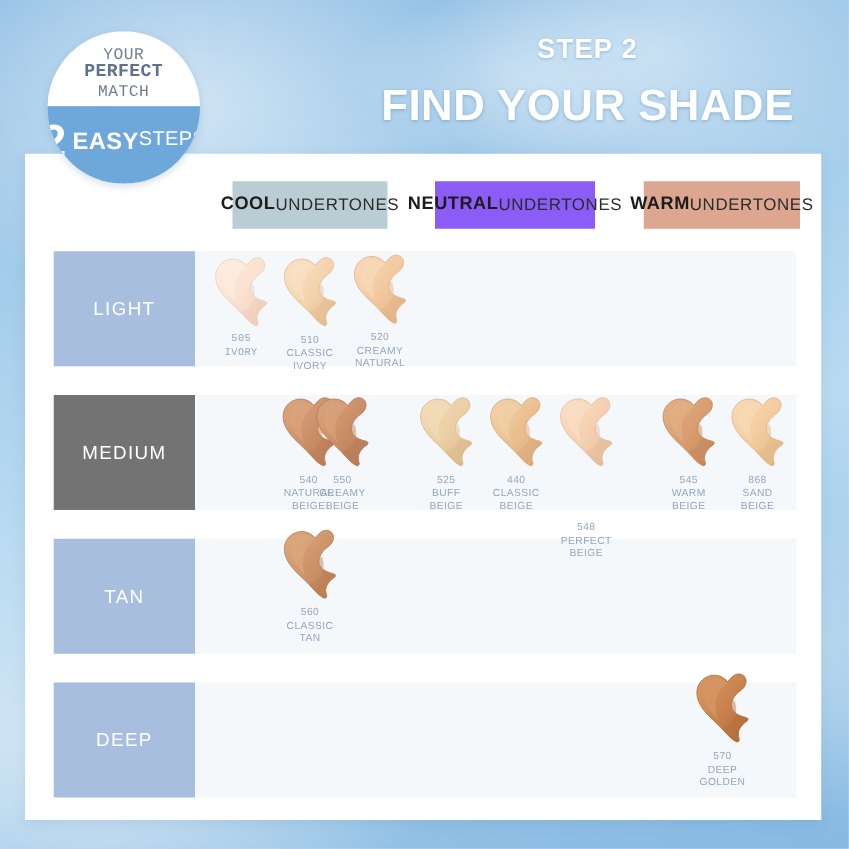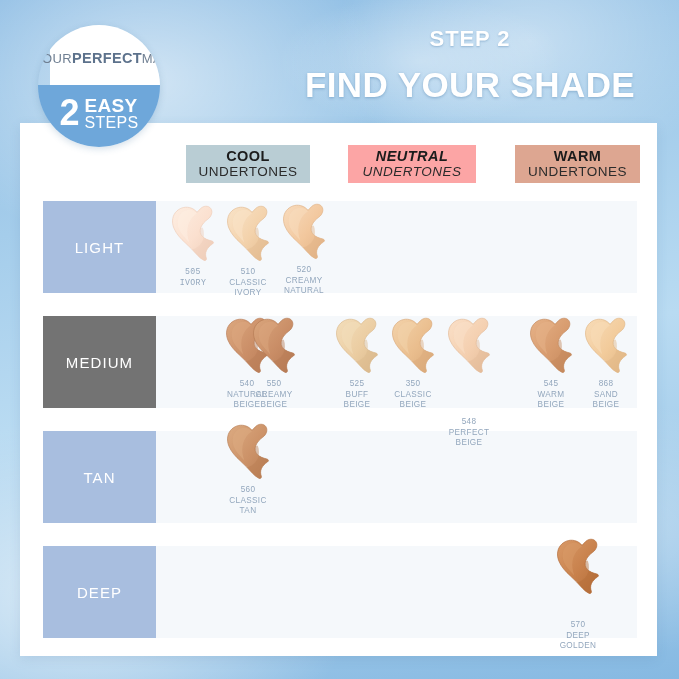--- a/index.html
+++ b/index.html
@@ -44,21 +44,21 @@
   
   #card {
     position:absolute; left:20px; top:123px; width:637px; height:533px;
     background:#ffffff;
     box-shadow:0 3px 10px rgba(80,125,170,.16);
   }
 
   
   .col-head {
     position:absolute; top:145px; height:38px;
-    display:flex; flex-direction:column;
+    display:flex; flex-direction:row;
     align-items:center; justify-content:center; line-height:1.06;
   }
   .col-head .ct { font-size:14.5px; font-weight:bold; color:#1c1c1c; letter-spacing:.45px; }
   .col-head .cs { font-size:13.5px; color:#2b2b2b; letter-spacing:.5px; }
   #col-cool    { left:186px; width:124px; background:#b9cdd4; }
   #col-neutral { left:348px; width:128px; background:#e9e7d8; }
   #col-warm    { left:515px; width:125px; background:#dda691; }
 
   
   .row-band {
@@ -93,37 +93,38 @@
     line-height:1.28; letter-spacing:.35px; white-space:pre-line;
   }
 
   
   #badge {
     position:absolute; left:38px; top:25px; width:122px; height:122px;
     border-radius:50%; overflow:hidden;
     box-shadow:0 2px 7px rgba(70,120,165,.24);
   }
   #badge-top {
-    position:absolute; left:12px; top:0; width:100%; height:60px;
+    position:absolute; left:0; top:0; width:100%; height:60px;
     background:#ffffff;
-    display:flex; flex-direction:row;
+    display:flex; flex-direction:column;
     align-items:center; justify-content:center; line-height:1.1;
     padding-top:8px;
+    font-family:Liberation Mono, monospace;
   }
   #badge-top .b1 { font-size:13px; color:#6f7f92; letter-spacing:.4px; }
   #badge-top .b2 { font-size:14.5px; color:#5d728c; font-weight:bold; letter-spacing:.3px; }
   #badge-top .b3 { font-size:13px; color:#6f7f92; letter-spacing:.4px; }
   #badge-bot {
     position:absolute; left:0; top:60px; width:100%; height:62px;
     background:#6ea7da;
     display:flex; align-items:center; justify-content:center;
     padding-bottom:6px;
   }
   #badge-num { font-size:36px; font-weight:bold; color:#ffffff; line-height:1; margin-right:5px; }
-  #badge-words { display:flex; flex-direction:column; line-height:1.0;justify-content:flex-end; }
+  #badge-words { display:flex; flex-direction:row; line-height:1.0;justify-content:flex-end; }
   #badge-words .w1 { font-size:19px; font-weight:bold; color:#ffffff; letter-spacing:.3px; }
   #badge-words .w2 { font-size:16px; color:#ffffff; letter-spacing:.3px; }
 </style>
 </head>
 <body>
 
 <div id="sky"></div>
 
 <div id="card"></div>
 
@@ -134,21 +135,21 @@
 
 <div class="row-label" id="label-light" style="background: rgb(168, 190, 223);">LIGHT</div>
 <div class="row-label" id="label-medium" style="background: #737373;">MEDIUM</div>
 <div class="row-label" id="label-tan" style="background: rgb(168, 190, 223);">TAN</div>
 <div class="row-label" id="label-deep" style="background: rgb(168, 190, 223);">DEEP</div>
 
 <div class="col-head" id="col-cool" style="background: rgb(185, 205, 212);">
   <span class="ct">COOL</span>
   <span class="cs">UNDERTONES</span>
 </div>
-<div class="col-head" id="col-neutral" style="background: #fca5a5; font-style: italic;">
+<div class="col-head" id="col-neutral" style="background: #8b5cf6;">
   <span class="ct">NEUTRAL</span>
   <span class="cs">UNDERTONES</span>
 </div>
 <div class="col-head" id="col-warm" style="background: rgb(221, 166, 145);">
   <span class="ct">WARM</span>
   <span class="cs">UNDERTONES</span>
 </div>
 
 <div id="swatch-layer">
     <div class="swatch" style="left: 166px; top: 203px; font-family: Liberation Mono, monospace;">
@@ -258,21 +259,21 @@
           <linearGradient id="g6" x1="0" y1="0" x2="1" y2="1">
             <stop offset="0%" stop-color="#f3d3ab"></stop>
             <stop offset="55%" stop-color="#eabe8e"></stop>
             <stop offset="100%" stop-color="#d9a979"></stop>
           </linearGradient>
         </defs>
         <path d="M33.5 5 C36.5 1.5 42 1 44.5 4.5 C47 8 45 13 41.5 15.5 C38.5 17.7 35.5 20.5 34 24.5 C32.8 27.8 33.4 31 35.6 33.4 C38.2 36.2 42 37.4 45.5 38.2 C47.5 38.7 47.8 40.3 46.2 41.4 C43.5 43.2 41.3 45.4 40 48.2 C38.8 50.8 38.9 53.4 39.8 56 C40.4 57.8 39 59.2 37.4 58.4 C34.6 57 32.4 55 30.4 52.8 C26.5 48.5 22.5 44.3 18.2 40.4 C13.2 35.8 8.6 31 6.1 24.8 C3.4 18.2 4.6 11.2 9.4 6.9 C13.4 3.3 19 2.2 24 4 C26.5 4.9 28.6 6.4 30.2 8.5 C31.2 7.2 32.3 6 33.5 5 Z" fill="url(#g6)" stroke="#d9a979" stroke-width="0.7"></path>
         <path d="M30.2 9.5 C27.9 6.8 24.4 5.4 20.9 5.9 C15.6 6.6 11.4 10.6 10.4 15.9 C9.3 21.8 11.6 27.4 15.2 32.1 C17.3 34.9 19.7 37.4 22.2 39.8 C20.4 35.2 19.6 30.2 20.3 25.3 C21.2 19 24.6 13.4 30.2 9.5 Z" fill="#f3d3ab" opacity="0.55"></path>
         <path d="M34 24.5 C32.8 27.8 33.4 31 35.6 33.4 C38.2 36.2 42 37.4 45.5 38.2 C47.5 38.7 47.8 40.3 46.2 41.4 C43.5 43.2 41.3 45.4 40 48.2 C38.8 50.8 38.9 53.4 39.8 56 C40.4 57.8 39 59.2 37.4 58.4 C34.6 57 32.4 55 30.4 52.8 C28.6 50.8 26.8 48.9 25 47 C29.4 46 33.2 43.2 35.4 39.2 C37.8 34.8 38 29.4 36.2 24.6 C35.5 24.4 34.7 24.4 34 24.5 Z" fill="#d9a979" opacity="0.45"></path>
       </svg>
-      <div class="sw-text" style="color: rgb(147, 167, 189);">350
+      <div class="sw-text" style="color: rgb(147, 167, 189);">440
 CLASSIC
 BEIGE</div>
     </div>
     <div class="swatch" style="left: 442px; top: 315px;">
       <svg class="smear" viewBox="0 0 52 62">
         <defs>
           <linearGradient id="g7" x1="0" y1="0" x2="1" y2="1">
             <stop offset="0%" stop-color="#fae0c8"></stop>
             <stop offset="55%" stop-color="#f4cfaf"></stop>
             <stop offset="100%" stop-color="#e3bb98"></stop>
@@ -343,21 +344,21 @@
           <linearGradient id="g11" x1="0" y1="0" x2="1" y2="1">
             <stop offset="0%" stop-color="#d99a68"></stop>
             <stop offset="55%" stop-color="#c8814c"></stop>
             <stop offset="100%" stop-color="#b36c38"></stop>
           </linearGradient>
         </defs>
         <path d="M33.5 5 C36.5 1.5 42 1 44.5 4.5 C47 8 45 13 41.5 15.5 C38.5 17.7 35.5 20.5 34 24.5 C32.8 27.8 33.4 31 35.6 33.4 C38.2 36.2 42 37.4 45.5 38.2 C47.5 38.7 47.8 40.3 46.2 41.4 C43.5 43.2 41.3 45.4 40 48.2 C38.8 50.8 38.9 53.4 39.8 56 C40.4 57.8 39 59.2 37.4 58.4 C34.6 57 32.4 55 30.4 52.8 C26.5 48.5 22.5 44.3 18.2 40.4 C13.2 35.8 8.6 31 6.1 24.8 C3.4 18.2 4.6 11.2 9.4 6.9 C13.4 3.3 19 2.2 24 4 C26.5 4.9 28.6 6.4 30.2 8.5 C31.2 7.2 32.3 6 33.5 5 Z" fill="url(#g11)" stroke="#b36c38" stroke-width="0.7"></path>
         <path d="M30.2 9.5 C27.9 6.8 24.4 5.4 20.9 5.9 C15.6 6.6 11.4 10.6 10.4 15.9 C9.3 21.8 11.6 27.4 15.2 32.1 C17.3 34.9 19.7 37.4 22.2 39.8 C20.4 35.2 19.6 30.2 20.3 25.3 C21.2 19 24.6 13.4 30.2 9.5 Z" fill="#d99a68" opacity="0.55"></path>
         <path d="M34 24.5 C32.8 27.8 33.4 31 35.6 33.4 C38.2 36.2 42 37.4 45.5 38.2 C47.5 38.7 47.8 40.3 46.2 41.4 C43.5 43.2 41.3 45.4 40 48.2 C38.8 50.8 38.9 53.4 39.8 56 C40.4 57.8 39 59.2 37.4 58.4 C34.6 57 32.4 55 30.4 52.8 C28.6 50.8 26.8 48.9 25 47 C29.4 46 33.2 43.2 35.4 39.2 C37.8 34.8 38 29.4 36.2 24.6 C35.5 24.4 34.7 24.4 34 24.5 Z" fill="#b36c38" opacity="0.45"></path>
       </svg>
-      <div class="sw-text" style="color: rgb(147, 167, 189); margin-top: 20px;">570
+      <div class="sw-text" style="color: rgb(147, 167, 189);">570
 DEEP
 GOLDEN</div>
     </div>
   </div>
 
 <div id="header">
   <div id="step-label">STEP 2</div>
   <div id="main-title">FIND YOUR SHADE</div>
 </div>
 

